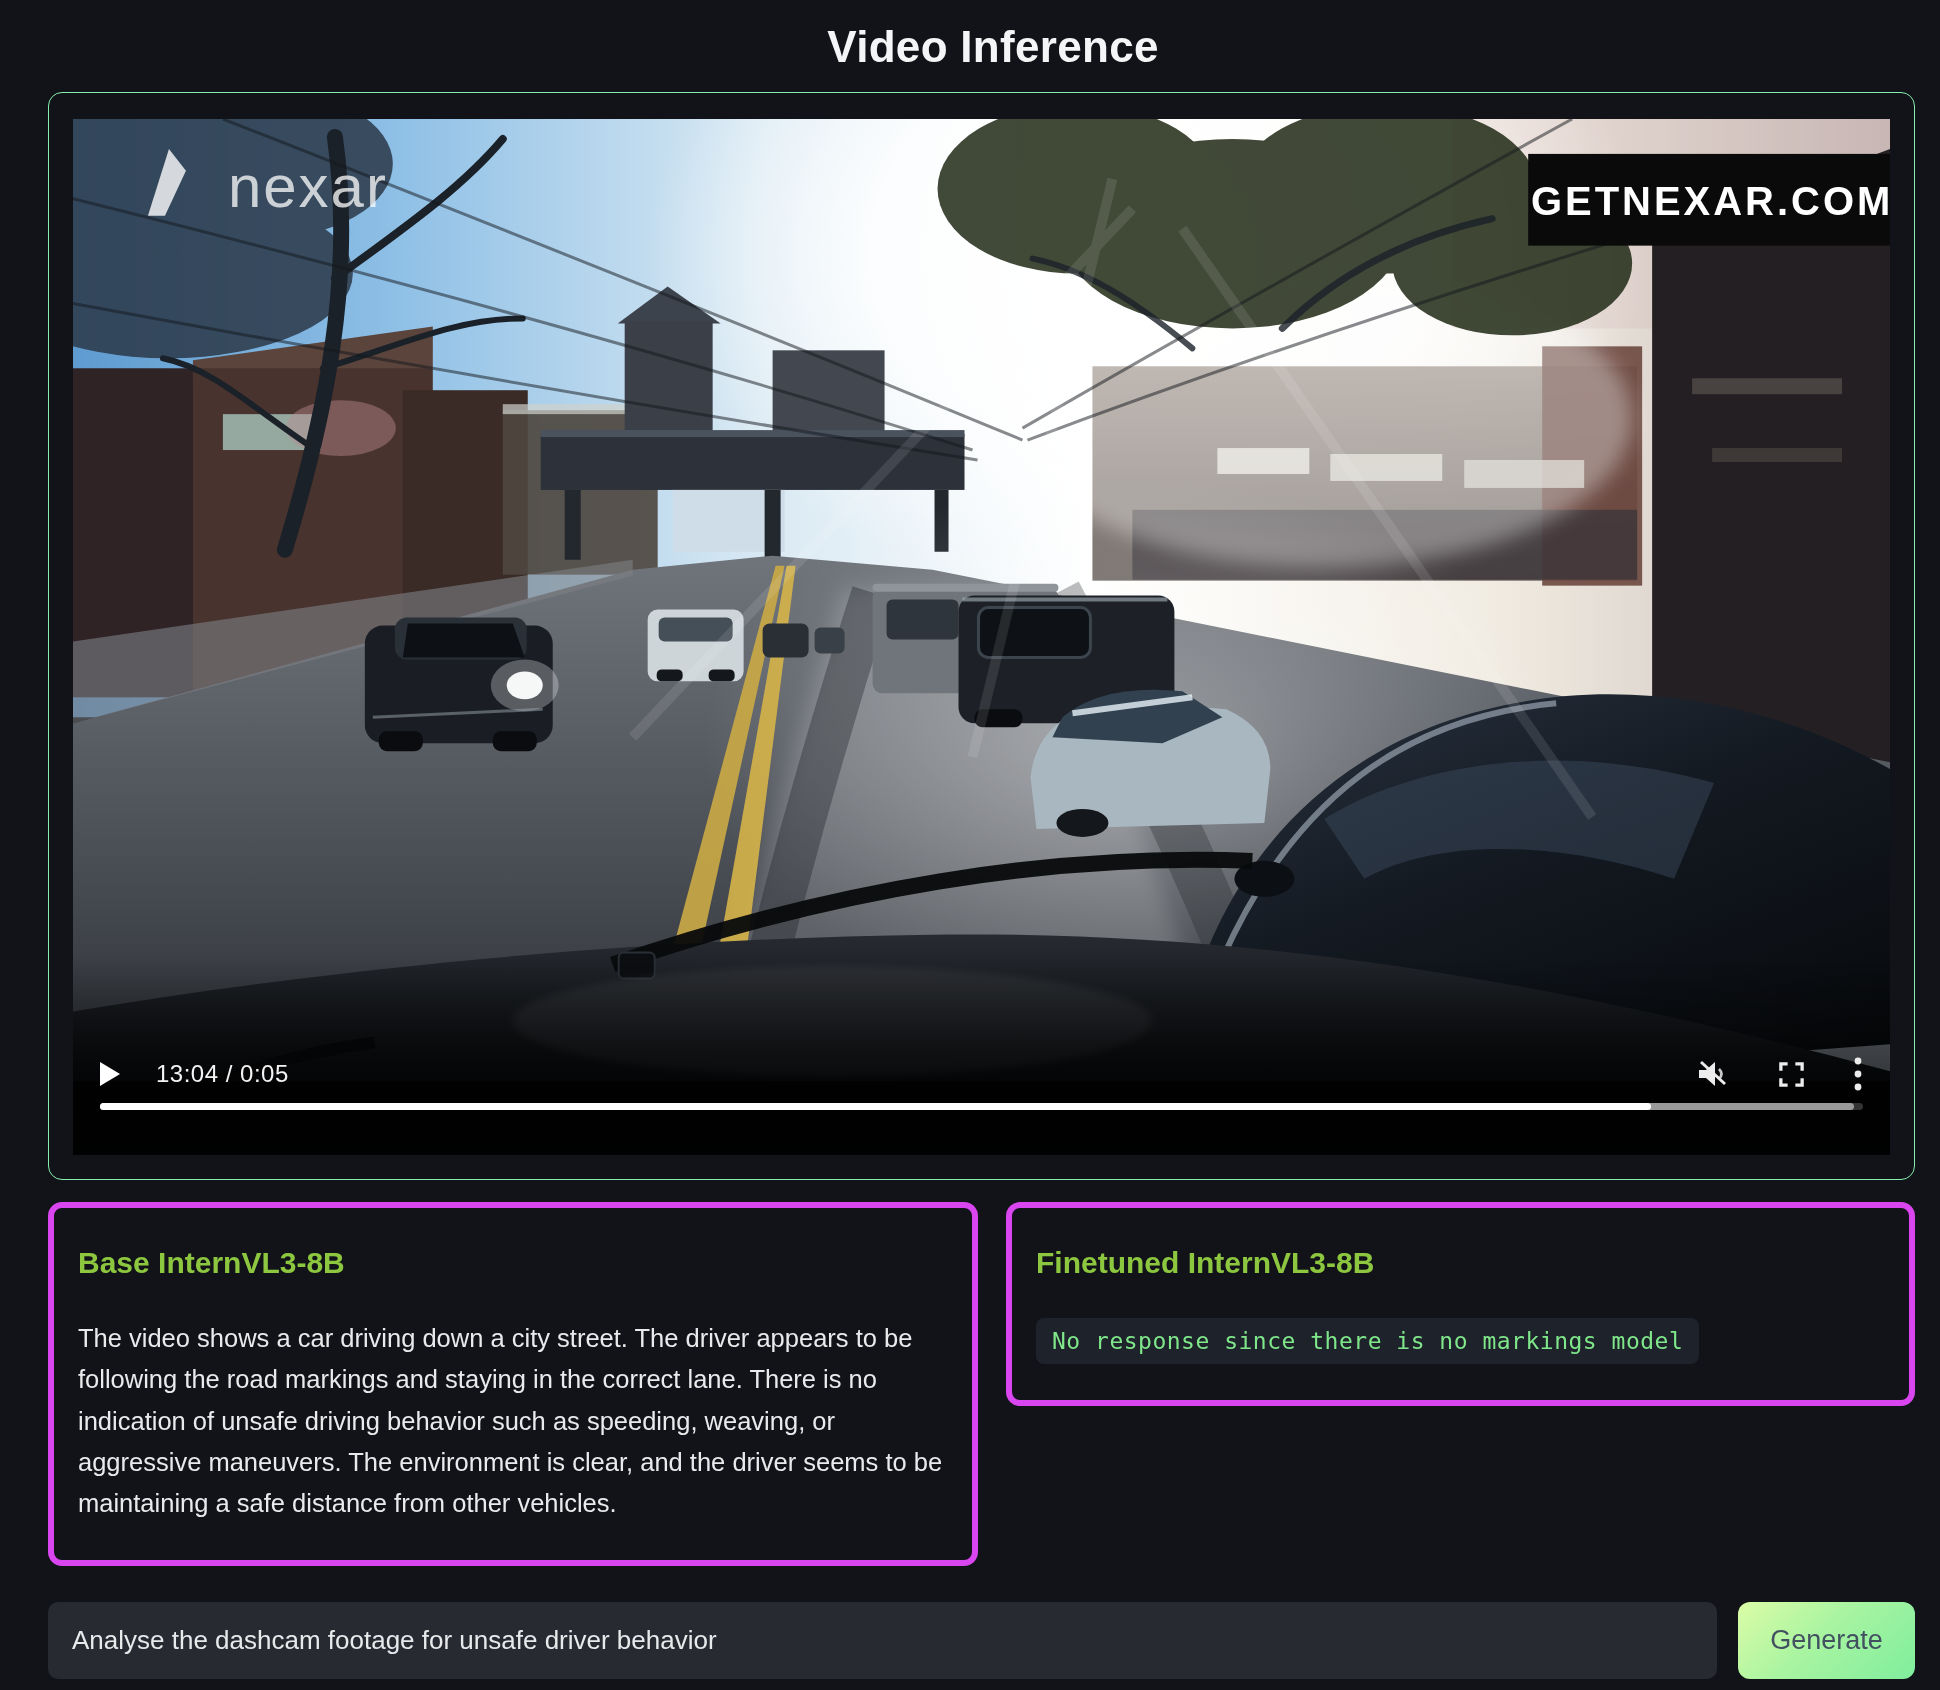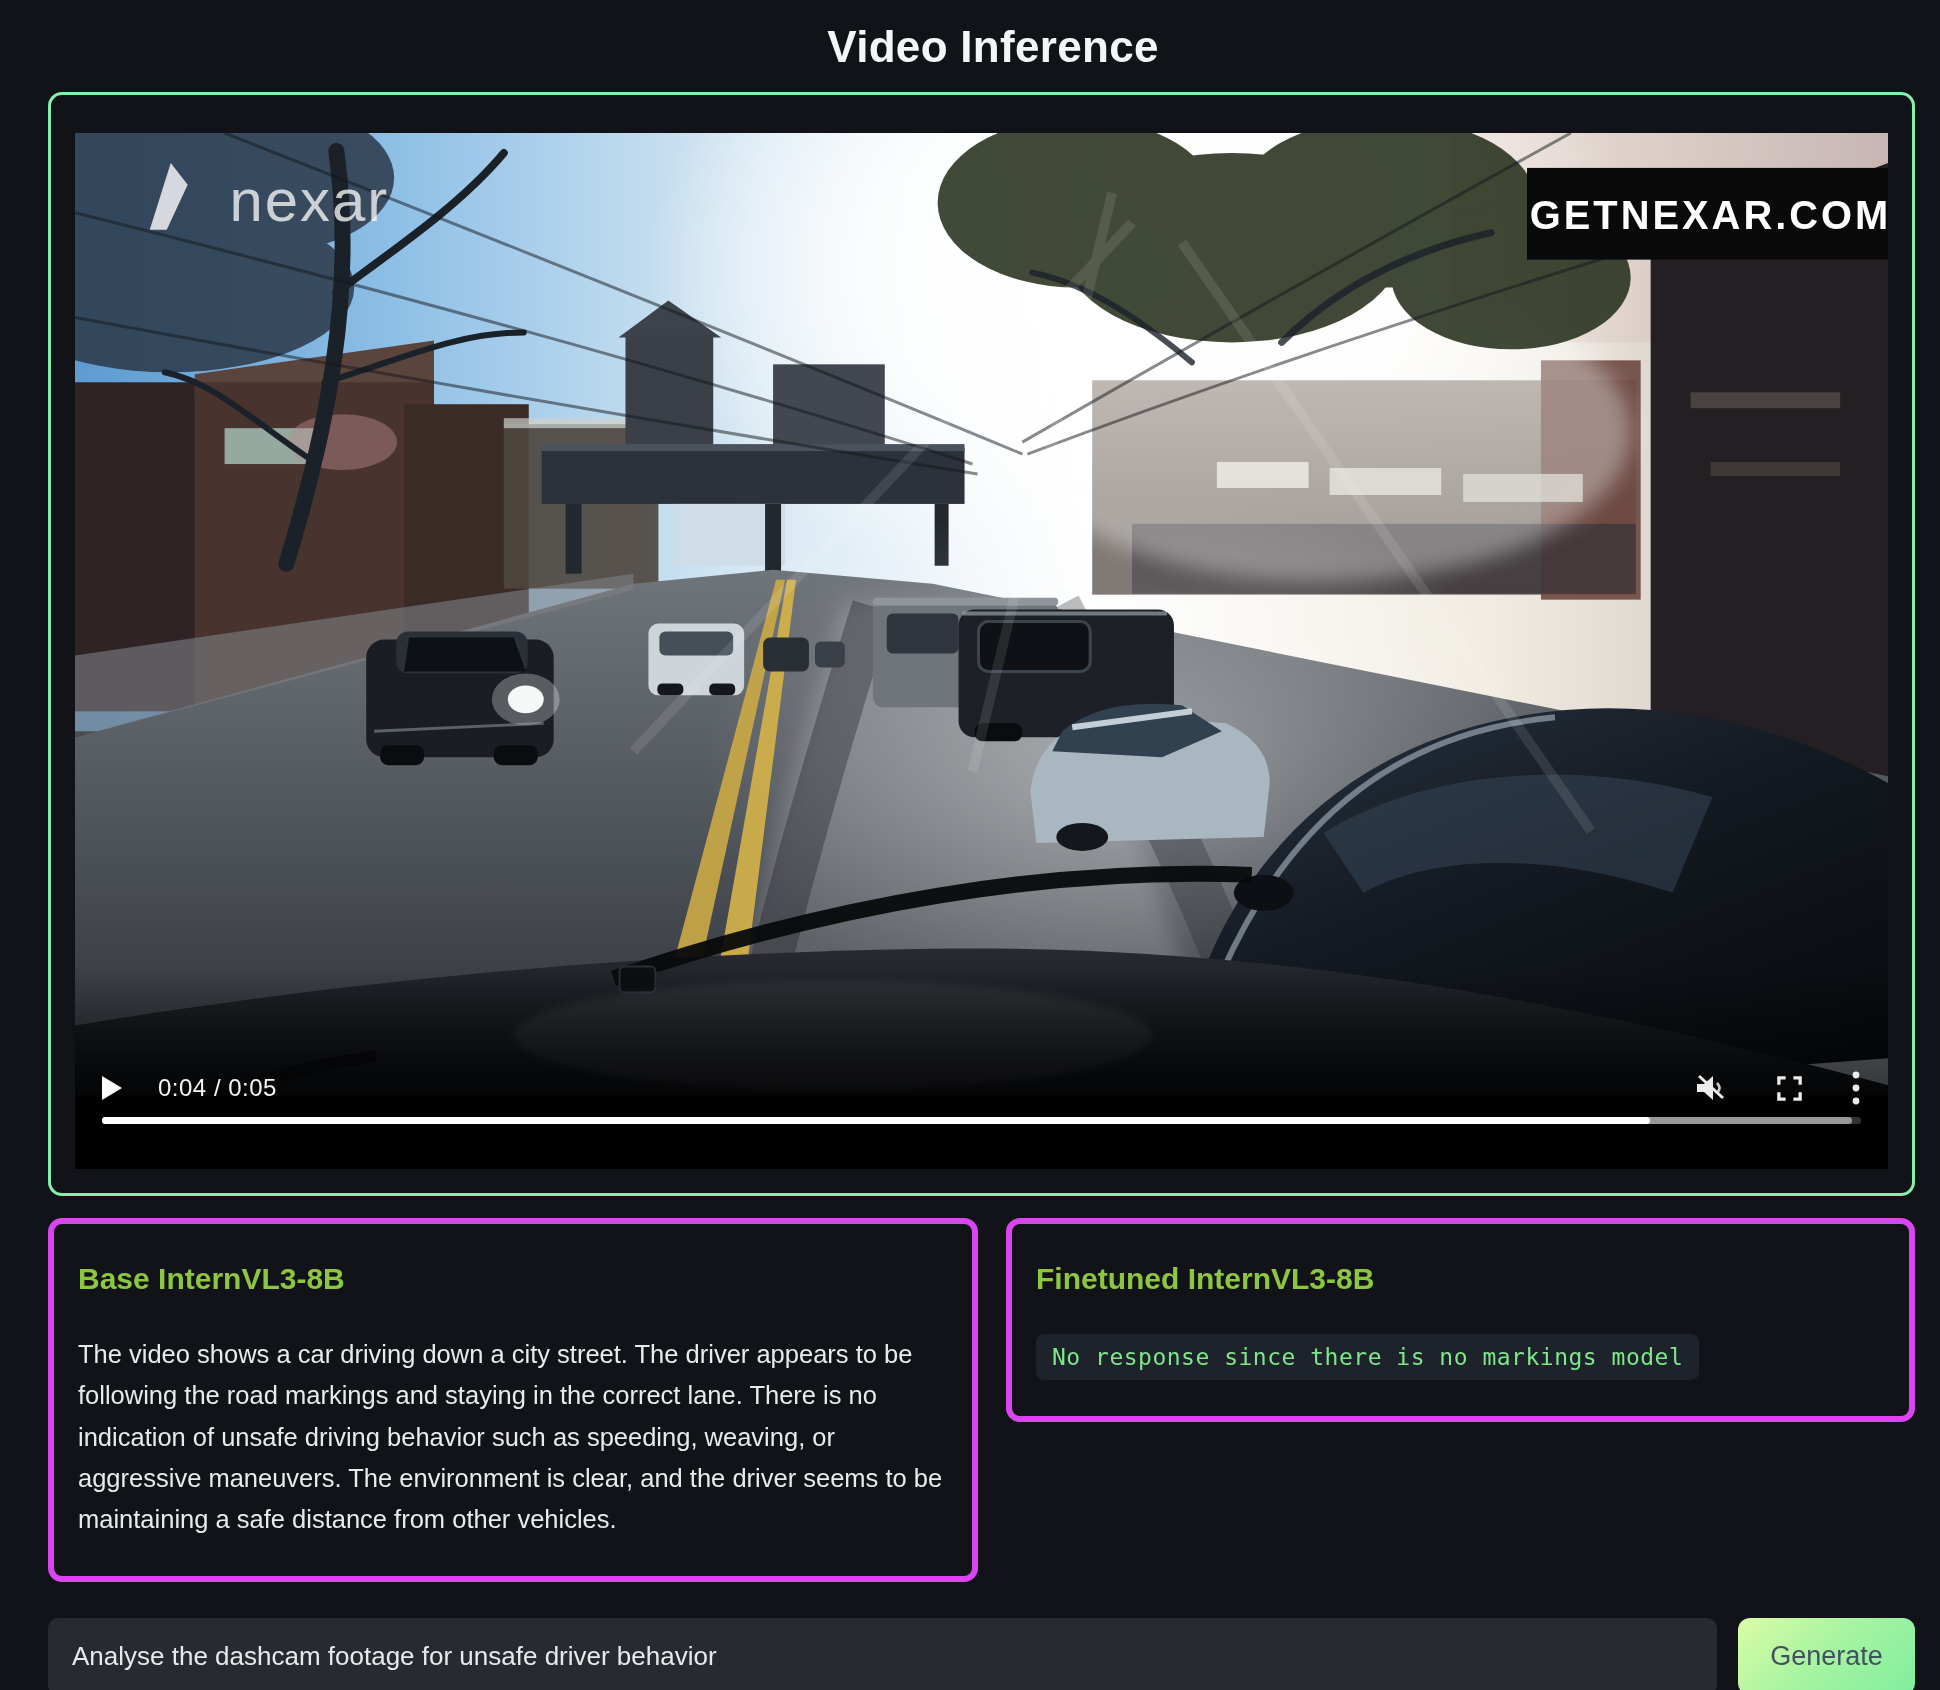--- a/index.html
+++ b/index.html
@@ -6,22 +6,22 @@
   body{
     width:1940px;height:1690px;overflow:hidden;
     background:#111318;color:#e8e9eb;
     font-family:"Liberation Sans","DejaVu Sans",sans-serif;
   }
   .page-title{
     margin:22px 0 20px 46px;font-size:44px;font-weight:700;
     color:#f4f5f7;letter-spacing:.3px;text-align:center;
   }
   .video-card{
-    margin:0 25px 8px 48px;border:3px solid #86efac;border-radius:14px;
-    padding:38px 24px 24px;
+    margin:0 25px 8px 48px;border:1px solid #86efac;border-radius:14px;
+    padding:26px 24px 24px;
   }
   .video-stage{position:relative;height:1036px;background:#000;overflow:hidden;}
   .video-stage svg.scene{position:absolute;inset:0;width:100%;height:100%;display:block;}
 
   
   .video-controls{
     position:absolute;left:0;right:0;bottom:0;height:200px;
     background:linear-gradient(180deg,rgba(0,0,0,0) 0%,rgba(0,0,0,.45) 45%,rgba(0,0,0,.8) 100%);
   }
   .controls-row{
@@ -261,21 +261,21 @@
       </g>
       <g>
         <rect x="1456" y="35" width="367" height="92" fill="#0a0a0a"></rect>
         <text x="1640" y="96" font-size="40" font-weight="bold" fill="#ffffff" text-anchor="middle" font-family="Liberation Sans, sans-serif" letter-spacing="3">GETNEXAR.COM</text>
       </g>
     </svg>
 
     <div class="video-controls">
       <div class="controls-row">
         <div class="play-btn"></div>
-        <div class="time">0:04 / 0:05</div>
+        <div class="time">13:04 / 0:05</div>
         <div class="spacer"></div>
         <div class="icon-btn">
           <svg width="34" height="30" viewBox="0 0 34 30">
             <polygon points="3,11 10,11 19,3 19,27 10,19 3,19" fill="#ececec"></polygon>
             <line x1="5" y1="3" x2="29" y2="25" stroke="#ececec" stroke-width="3"></line>
             <path d="M23,10 q5,5 0,10" stroke="#ececec" stroke-width="2.6" fill="none" opacity=".85"></path>
           </svg>
         </div>
         <div class="icon-btn">
           <svg width="29" height="29" viewBox="0 0 30 30">

